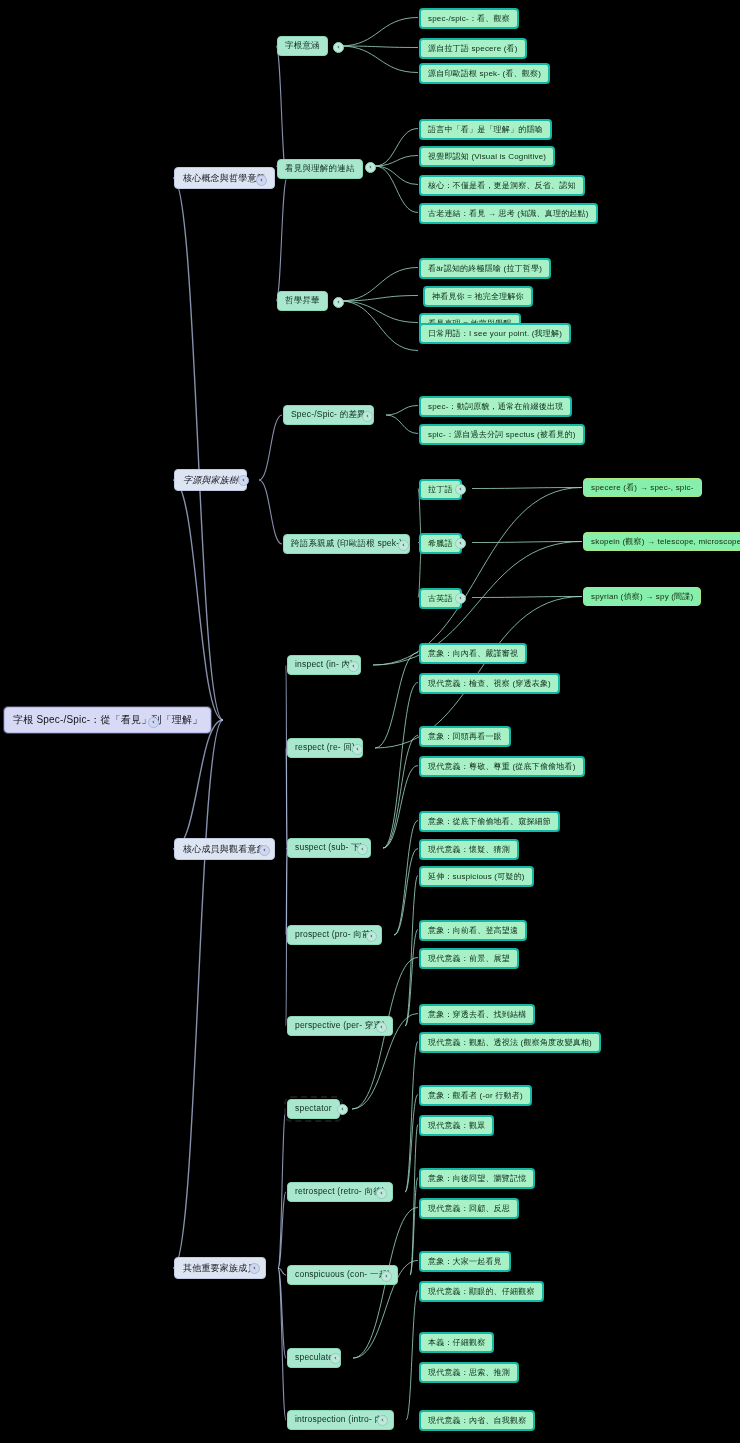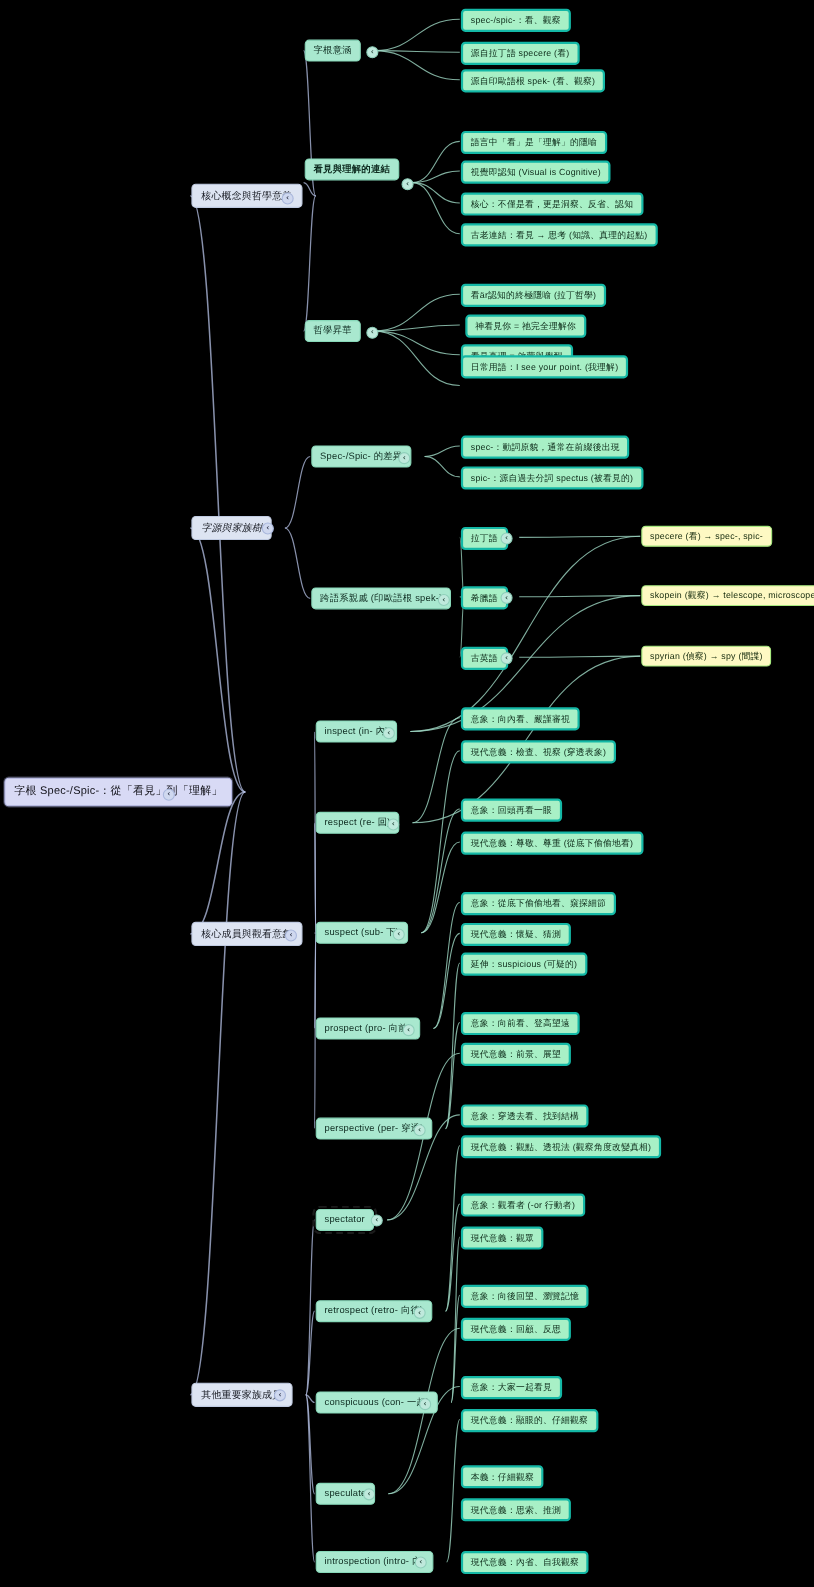--- a/index.html
+++ b/index.html
@@ -58,21 +58,21 @@
   
   .n-l3 {
     background: #a8f0c6;
     color: #0c2a18;
     font-size: 8px;
     border: 2px solid #14b8a6;
     padding: 4px 7px;
   }
   
   .n-l4 {
-    background: #fef9c3;
+    background: #86efac;
     color: #142a0c;
     font-size: 8px;
     border: 1px solid #a6e87e;
     padding: 4px 7px;
   }
   .n-selected {
     outline: 2px dashed #1b1b1b;
     outline-offset: 1px;
   }
   .toggle {
@@ -177,21 +177,21 @@
   <div class="node n-l3" style="left:419px; top:8px;">
     <span>spec-/spic-：看、觀察</span>
   </div>
   <div class="node n-l3" style="left:419px; top:38px;">
     <span>源自拉丁語 specere (看)</span>
   </div>
   <div class="node n-l3" style="left:419px; top:63px;">
     <span>源自印歐語根 spek- (看、觀察)</span>
   </div>
 
-  <div class="node n-l2" style="left:277px; top:144px;font-weight:bold;">
+  <div class="node n-l2" style="left:277px; top:159px;">
     <span>看見與理解的連結</span>
   </div>
   <div class="toggle" style="left:365px; top:162px;">‹</div>
 
   <div class="node n-l3" style="left:419px; top:119px;">
     <span>語言中「看」是「理解」的隱喻</span>
   </div>
   <div class="node n-l3" style="left:419px; top:146px;">
     <span>視覺即認知 (Visual is Cognitive)</span>
   </div>

